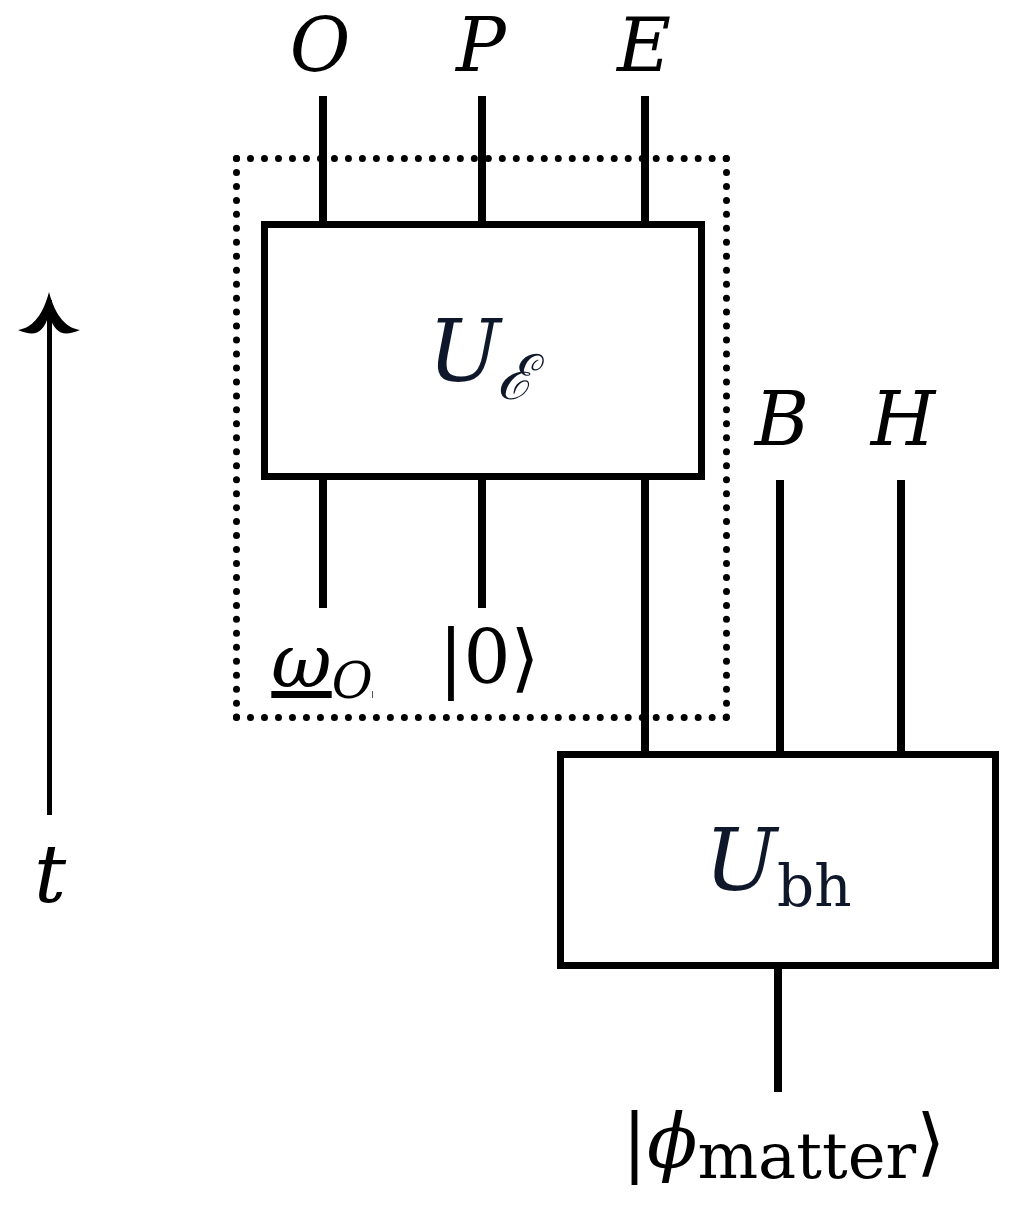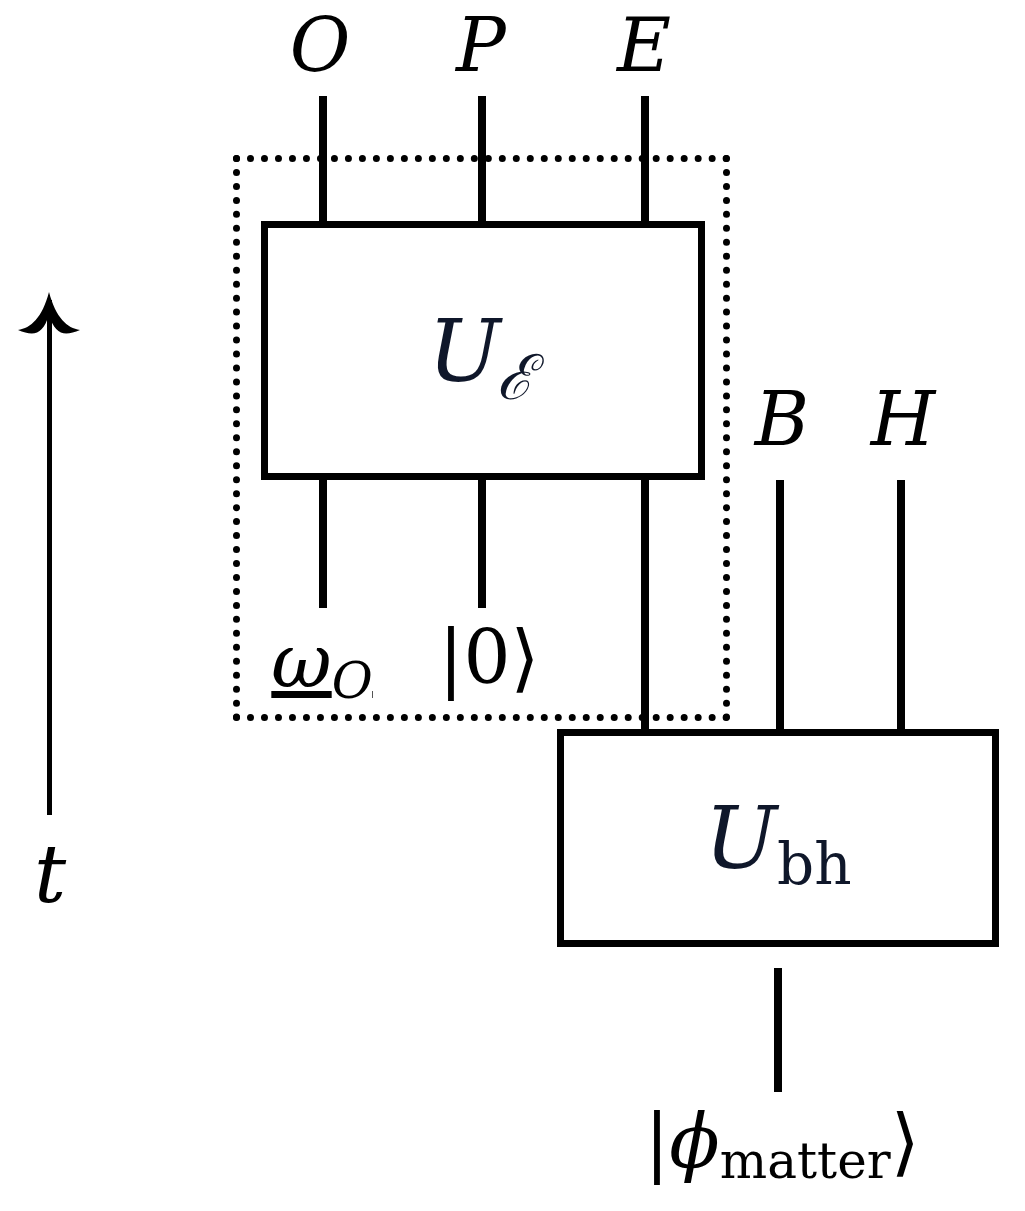--- a/index.html
+++ b/index.html
@@ -82,21 +82,21 @@
   }
   .state-label {
     font-size: 74px;
     font-style: normal;
     text-align: center;
   }
   .state-label .ital {
     font-style: italic;
   }
   .state-label .sub {
-    font-size: 50px;
+    font-size: 64px;
     font-style: normal;
     position: relative;
     top: 11px;
   }
   .state-label .sub-ital {
     font-size: 50px;
     font-style: italic;
     position: relative;
     top: 11px;
   }
@@ -157,21 +157,21 @@
     <span class="ital">ω</span><span class="sub-ital">O</span>
   </div>
   <div class="label state-label bra-ket" style="left:424px; top:620px; width:130px;">|0⟩</div>
 
   <div class="label wire-label" style="left:732px; top:382px; width:100px;">B</div>
   <div class="label wire-label" style="left:853px; top:382px; width:100px;">H</div>
 
   <div class="wire" style="left:776px; top:480px; width:8px; height:276px;"></div>
   <div class="wire" style="left:897px; top:480px; width:8px; height:276px;"></div>
 
-  <div class="gate-box" style="left:557px; top:729px; width:442px; height:218px;">
+  <div class="gate-box" style="left:557px; top:751px; width:442px; height:218px;">
     <span class="gate-label">
       <span class="main">U</span><span class="sub-roman">bh</span>
     </span>
   </div>
 
   <div class="wire" style="left:774px; top:968px; width:8px; height:124px;"></div>
 
   <div class="label state-label" style="left:622px; top:1104px; width:320px;">
     <span class="bra-ket">|</span><span class="ital">ϕ</span><span class="sub">matter</span><span class="bra-ket">⟩</span>
   </div>

